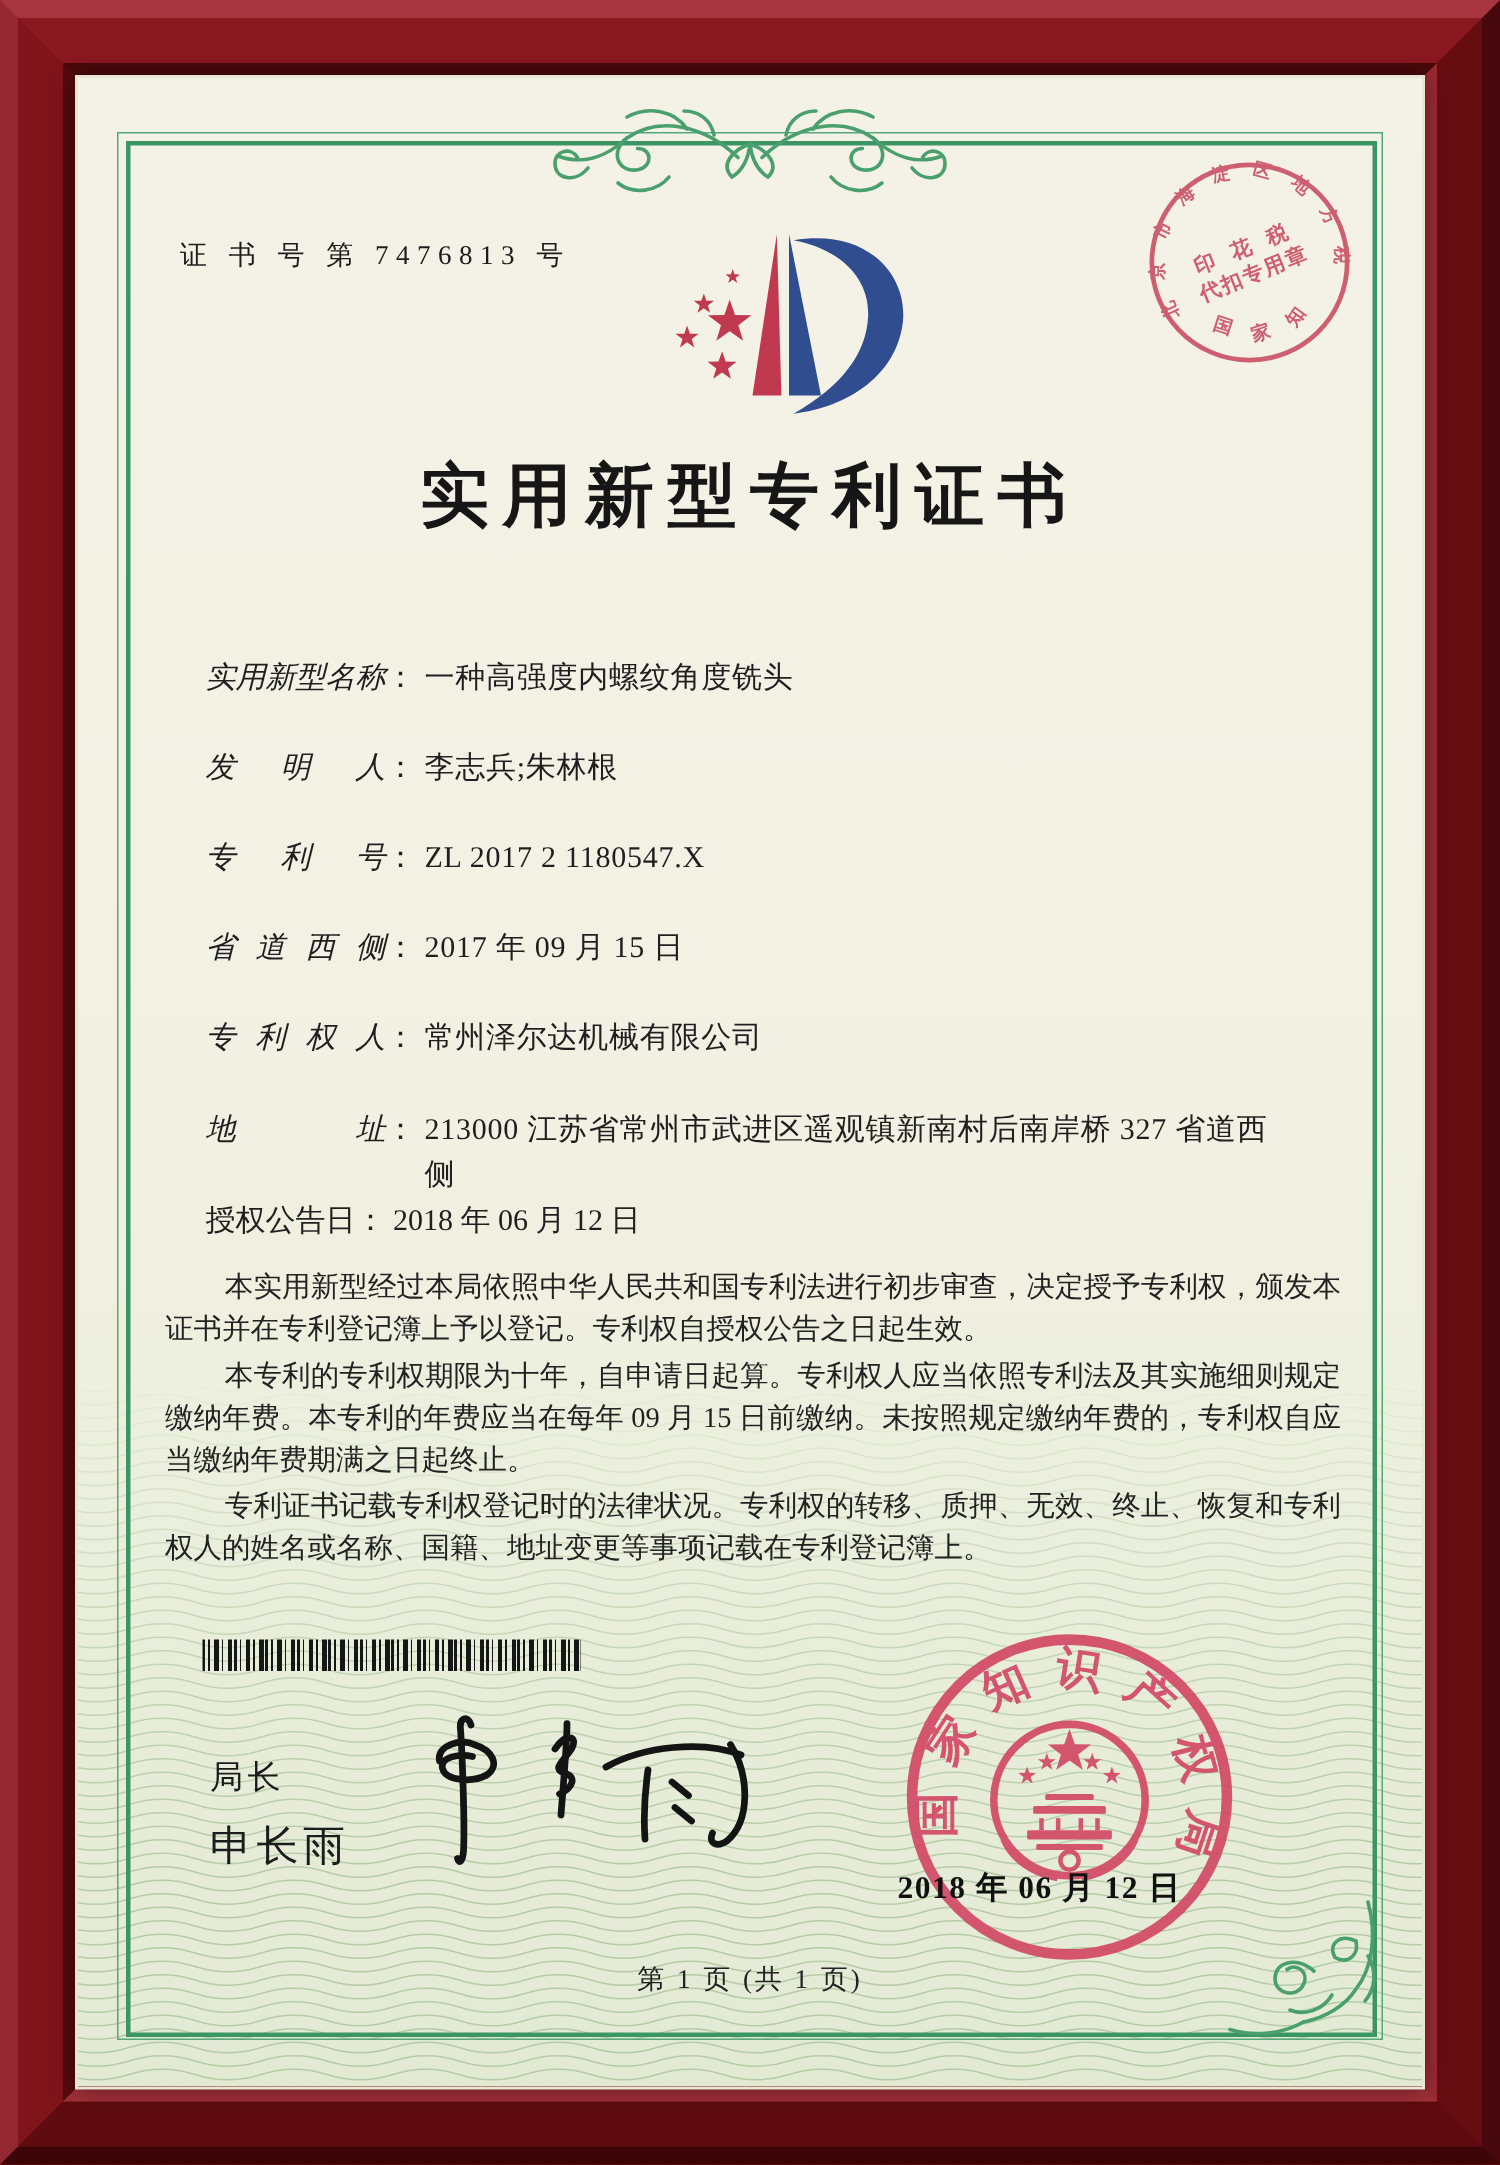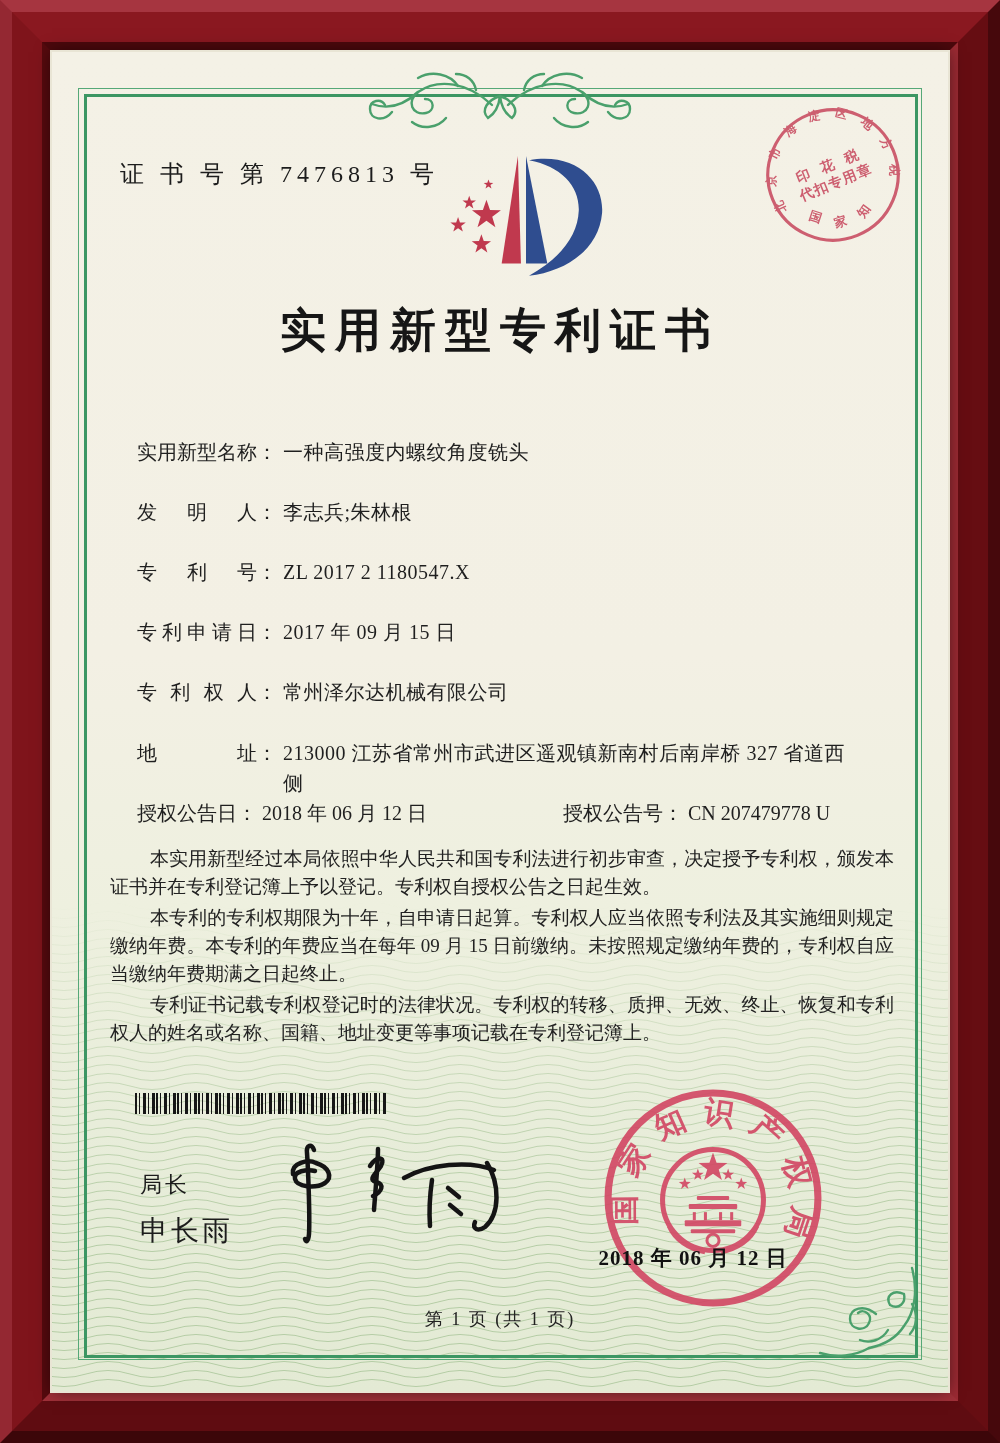--- a/index.html
+++ b/index.html
@@ -24,28 +24,28 @@
   
   .gb-outer{left:26px;top:36px;width:842px;height:1270px;border:1.5px solid #55a877;}
   .gb-inner{left:32px;top:42px;width:828px;height:1258px;border:3px solid #3c9663;}
 
   
   .waves{left:0;top:850px;width:896px;height:489px;opacity:.65;
      -webkit-mask-image:linear-gradient(180deg,transparent 0,rgba(0,0,0,.35) 16%,rgba(0,0,0,.8) 45%,#000 70%);
      mask-image:linear-gradient(180deg,transparent 0,rgba(0,0,0,.35) 16%,rgba(0,0,0,.8) 45%,#000 70%);}
 
   
-  .cert-no{left:68px;top:106px;font-size:24px;letter-spacing:5px;color:#1c1c1c;}
+  .cert-no{left:68px;top:106px;font-size:18px;letter-spacing:5px;color:#1c1c1c;}
   .logo{left:370px;top:98px;width:206px;height:142px;}
   .title{left:0;top:248px;width:896px;text-align:center;font-size:46px;font-weight:600;
          letter-spacing:9px;color:#161616;}
 
   .frow{left:85px;right:86px;display:flex;align-items:flex-start;
         font-size:20px;color:#1f1f1f;line-height:30px;}
-  .flabel{display:inline-block;width:120px;text-align:justify;text-align-last:justify;flex:0 0 120px;}
+  .flabel{display:inline-block;width:120px;text-align:justify;text-align-last:justify;flex:0 0 120px;font-style:italic;}
   .fcolon{flex:0 0 auto;margin-right:6px;}
   .fvalue{flex:1 1 auto;letter-spacing:.5px;}
 
   .pairs{left:85px;right:60px;top:748px;font-size:20px;color:#1f1f1f;}
   .pair-right{position:absolute;left:426px;top:0;white-space:nowrap;}
 
   .paras{left:58px;top:793px;width:784px;color:#222;}
   .paras p{margin:0 0 3px;font-size:19px;line-height:28px;text-align:justify;text-indent:2.1em;}
 
   .barcode{left:83px;top:1041px;width:252px;height:21px;
@@ -197,38 +197,37 @@
     <span class="flabel">发 明 人</span>
       <span class="fcolon">：</span>
       <span class="fvalue">李志兵;朱林根</span>
   </div>
   <div class="frow" style="top:505px">
     <span class="flabel">专 利 号</span>
       <span class="fcolon">：</span>
       <span class="fvalue">ZL 2017 2 1180547.X</span>
   </div>
   <div class="frow" style="top:565px">
-    <span class="flabel">专利申请日</span>
+    <span class="flabel">省道西侧</span>
       <span class="fcolon">：</span>
       <span class="fvalue">2017 年 09 月 15 日</span>
   </div>
   <div class="frow" style="top:625px">
     <span class="flabel">专 利 权 人</span>
       <span class="fcolon">：</span>
       <span class="fvalue">常州泽尔达机械有限公司</span>
   </div>
   <div class="frow" style="top:686px">
     <span class="flabel">地 址</span>
       <span class="fcolon">：</span>
       <span class="fvalue">213000 江苏省常州市武进区遥观镇新南村后南岸桥 327 省道西侧</span>
   </div>
 
   <div class="pairs">
     <span>授权公告日</span><span>：</span> <span>2018 年 06 月 12 日</span>
-    <span class="pair-right"><span>授权公告号</span><span>：</span> <span>CN 207479778 U</span></span>
   </div>
 
   <div class="paras">
     <p>本实用新型经过本局依照中华人民共和国专利法进行初步审查，决定授予专利权，颁发本证书并在专利登记簿上予以登记。专利权自授权公告之日起生效。</p>
     <p>本专利的专利权期限为十年，自申请日起算。专利权人应当依照专利法及其实施细则规定缴纳年费。本专利的年费应当在每年 09 月 15 日前缴纳。未按照规定缴纳年费的，专利权自应当缴纳年费期满之日起终止。</p>
     <p>专利证书记载专利权登记时的法律状况。专利权的转移、质押、无效、终止、恢复和专利权人的姓名或名称、国籍、地址变更等事项记载在专利登记簿上。</p>
   </div>
 
   <div class="barcode"></div>
 

